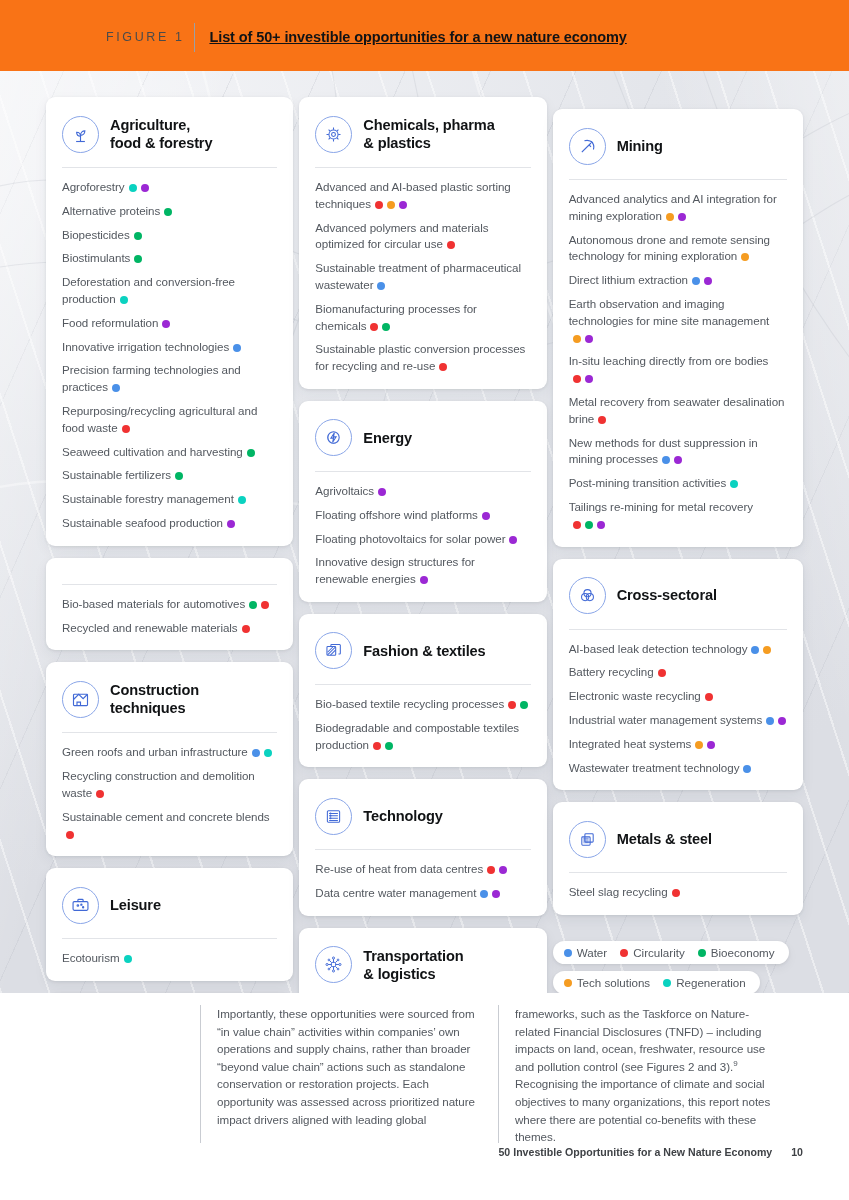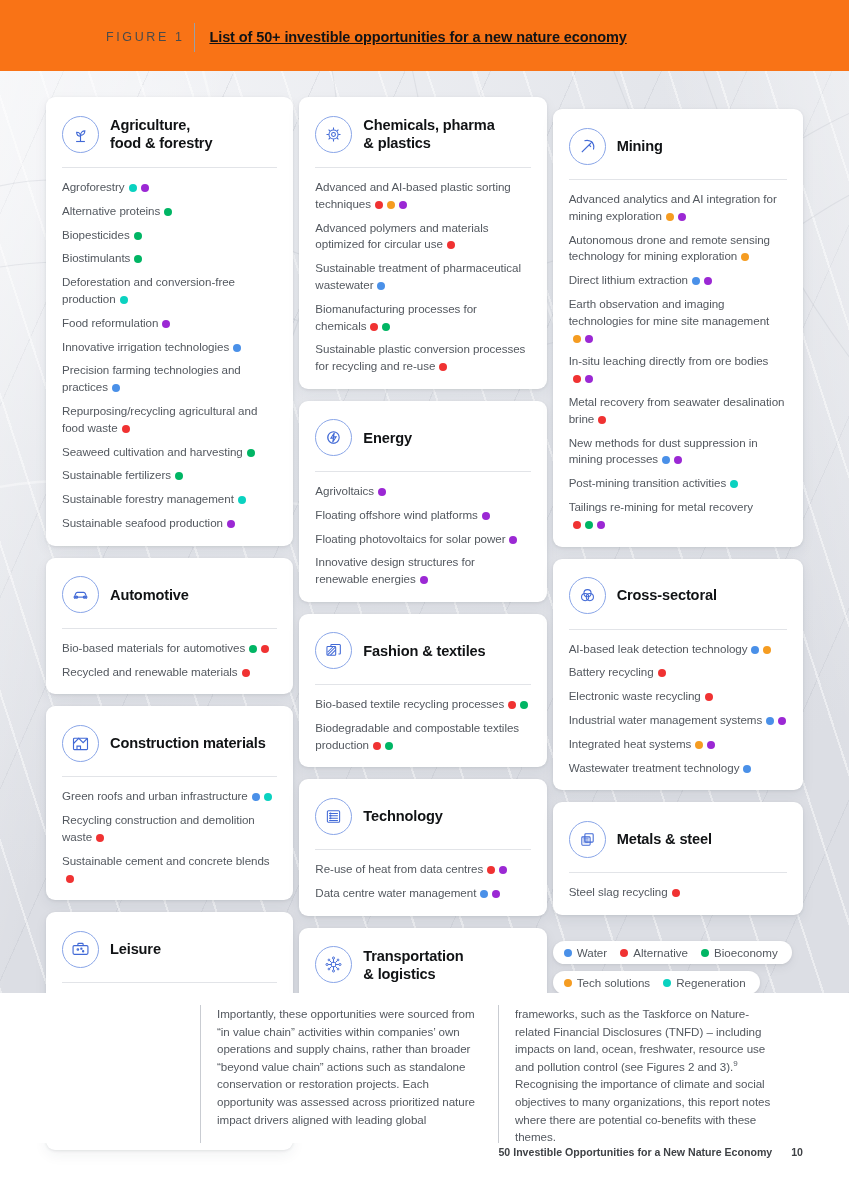--- a/index.html
+++ b/index.html
@@ -186,49 +186,36 @@
             <div class="item">Innovative irrigation technologies<span class="dots"><span class="dot" style="background:#4a90e8"></span></span></div>
             <div class="item">Precision farming technologies and practices<span class="dots"><span class="dot" style="background:#4a90e8"></span></span></div>
             <div class="item">Repurposing/recycling agricultural and food waste<span class="dots"><span class="dot" style="background:#f03232"></span></span></div>
             <div class="item">Seaweed cultivation and harvesting<span class="dots"><span class="dot" style="background:#00b564"></span></span></div>
             <div class="item">Sustainable fertilizers<span class="dots"><span class="dot" style="background:#00b564"></span></span></div>
             <div class="item">Sustainable forestry management<span class="dots"><span class="dot" style="background:#0ad2c0"></span></span></div>
             <div class="item">Sustainable seafood production<span class="dots"><span class="dot" style="background:#9b28d4"></span></span></div>
           </div>
         </div>
         <div class="card">
-          <div class="card-head">
-            <span class="card-icon">
-              <svg width="21" height="21" viewBox="0 0 24 24" fill="none" stroke="currentColor" stroke-width="1.3">
-                <path d="M4 15h16"></path>
-                <path d="M5.5 15v2"></path>
-                <path d="M18.5 15v2"></path>
-                <path d="M5 15l1.6-4.2a2 2 0 011.9-1.3h7a2 2 0 011.9 1.3L19 15"></path>
-                <circle cx="7.5" cy="15" r="1.2"></circle>
-                <circle cx="16.5" cy="15" r="1.2"></circle>
-              </svg>
-            </span>
-            <div class="card-title">Automotive</div>
-          </div>
           <div class="card-rule"></div>
           <div class="items">
             <div class="item">Bio-based materials for automotives<span class="dots"><span class="dot" style="background:#00b564"></span><span class="dot" style="background:#f03232"></span></span></div>
             <div class="item">Recycled and renewable materials<span class="dots"><span class="dot" style="background:#f03232"></span></span></div>
           </div>
         </div>
         <div class="card">
           <div class="card-head">
             <span class="card-icon">
               <svg width="21" height="21" viewBox="0 0 24 24" fill="none" stroke="currentColor" stroke-width="1.3">
                 <rect x="4" y="6" width="16" height="13" rx="1"></rect>
                 <path d="M4 12l6-6 5 5 5-5"></path>
                 <path d="M8 19v-4h4v4"></path>
               </svg>
             </span>
-            <div class="card-title">Construction materials</div>
+            <div class="card-title">Construction techniques</div>
           </div>
           <div class="card-rule"></div>
           <div class="items">
             <div class="item">Green roofs and urban infrastructure<span class="dots"><span class="dot" style="background:#4a90e8"></span><span class="dot" style="background:#0ad2c0"></span></span></div>
             <div class="item">Recycling construction and demolition waste<span class="dots"><span class="dot" style="background:#f03232"></span></span></div>
             <div class="item">Sustainable cement and concrete blends<span class="dots"><span class="dot" style="background:#f03232"></span></span></div>
           </div>
         </div>
         <div class="card">
           <div class="card-head">
@@ -430,21 +417,21 @@
           </div>
         </div>
         <div class="legend">
           <div class="legend-row">
             <span class="legend-entry">
               <span class="dot" style="background:#4a90e8"></span>
               <span>Water</span>
             </span>
             <span class="legend-entry">
               <span class="dot" style="background:#f03232"></span>
-              <span>Alternative</span>
+              <span>Circularity</span>
             </span>
             <span class="legend-entry">
               <span class="dot" style="background:#00b564"></span>
               <span>Bioeconomy</span>
             </span>
           </div>
           <div class="legend-row">
             <span class="legend-entry">
               <span class="dot" style="background:#f59c21"></span>
               <span>Tech solutions</span>

